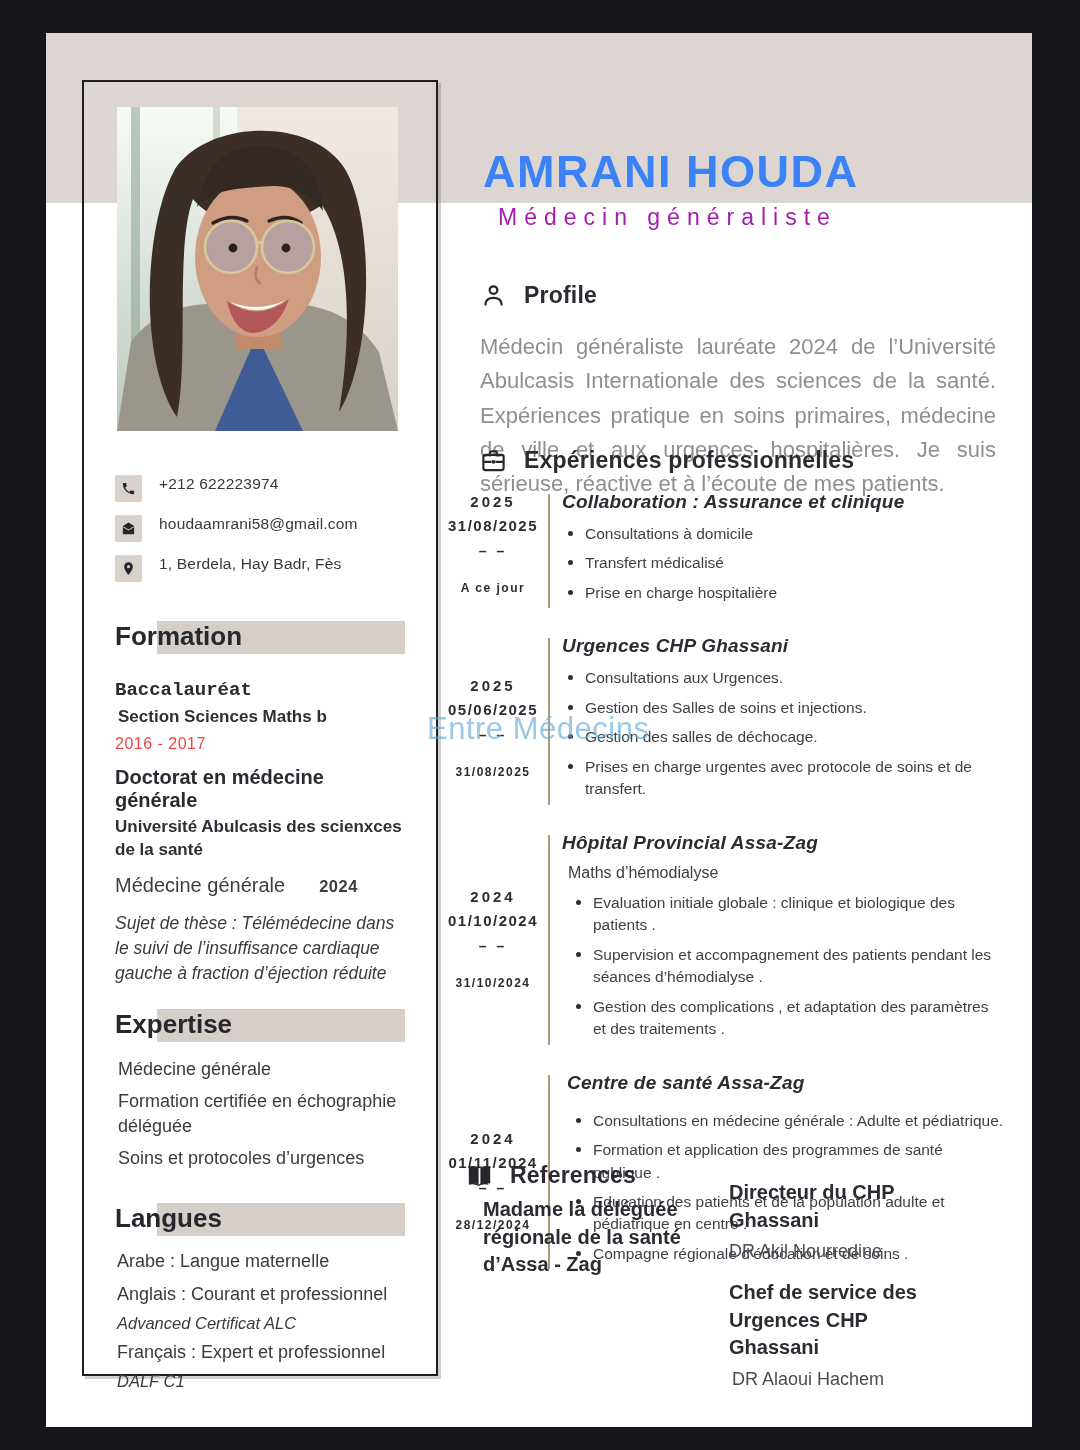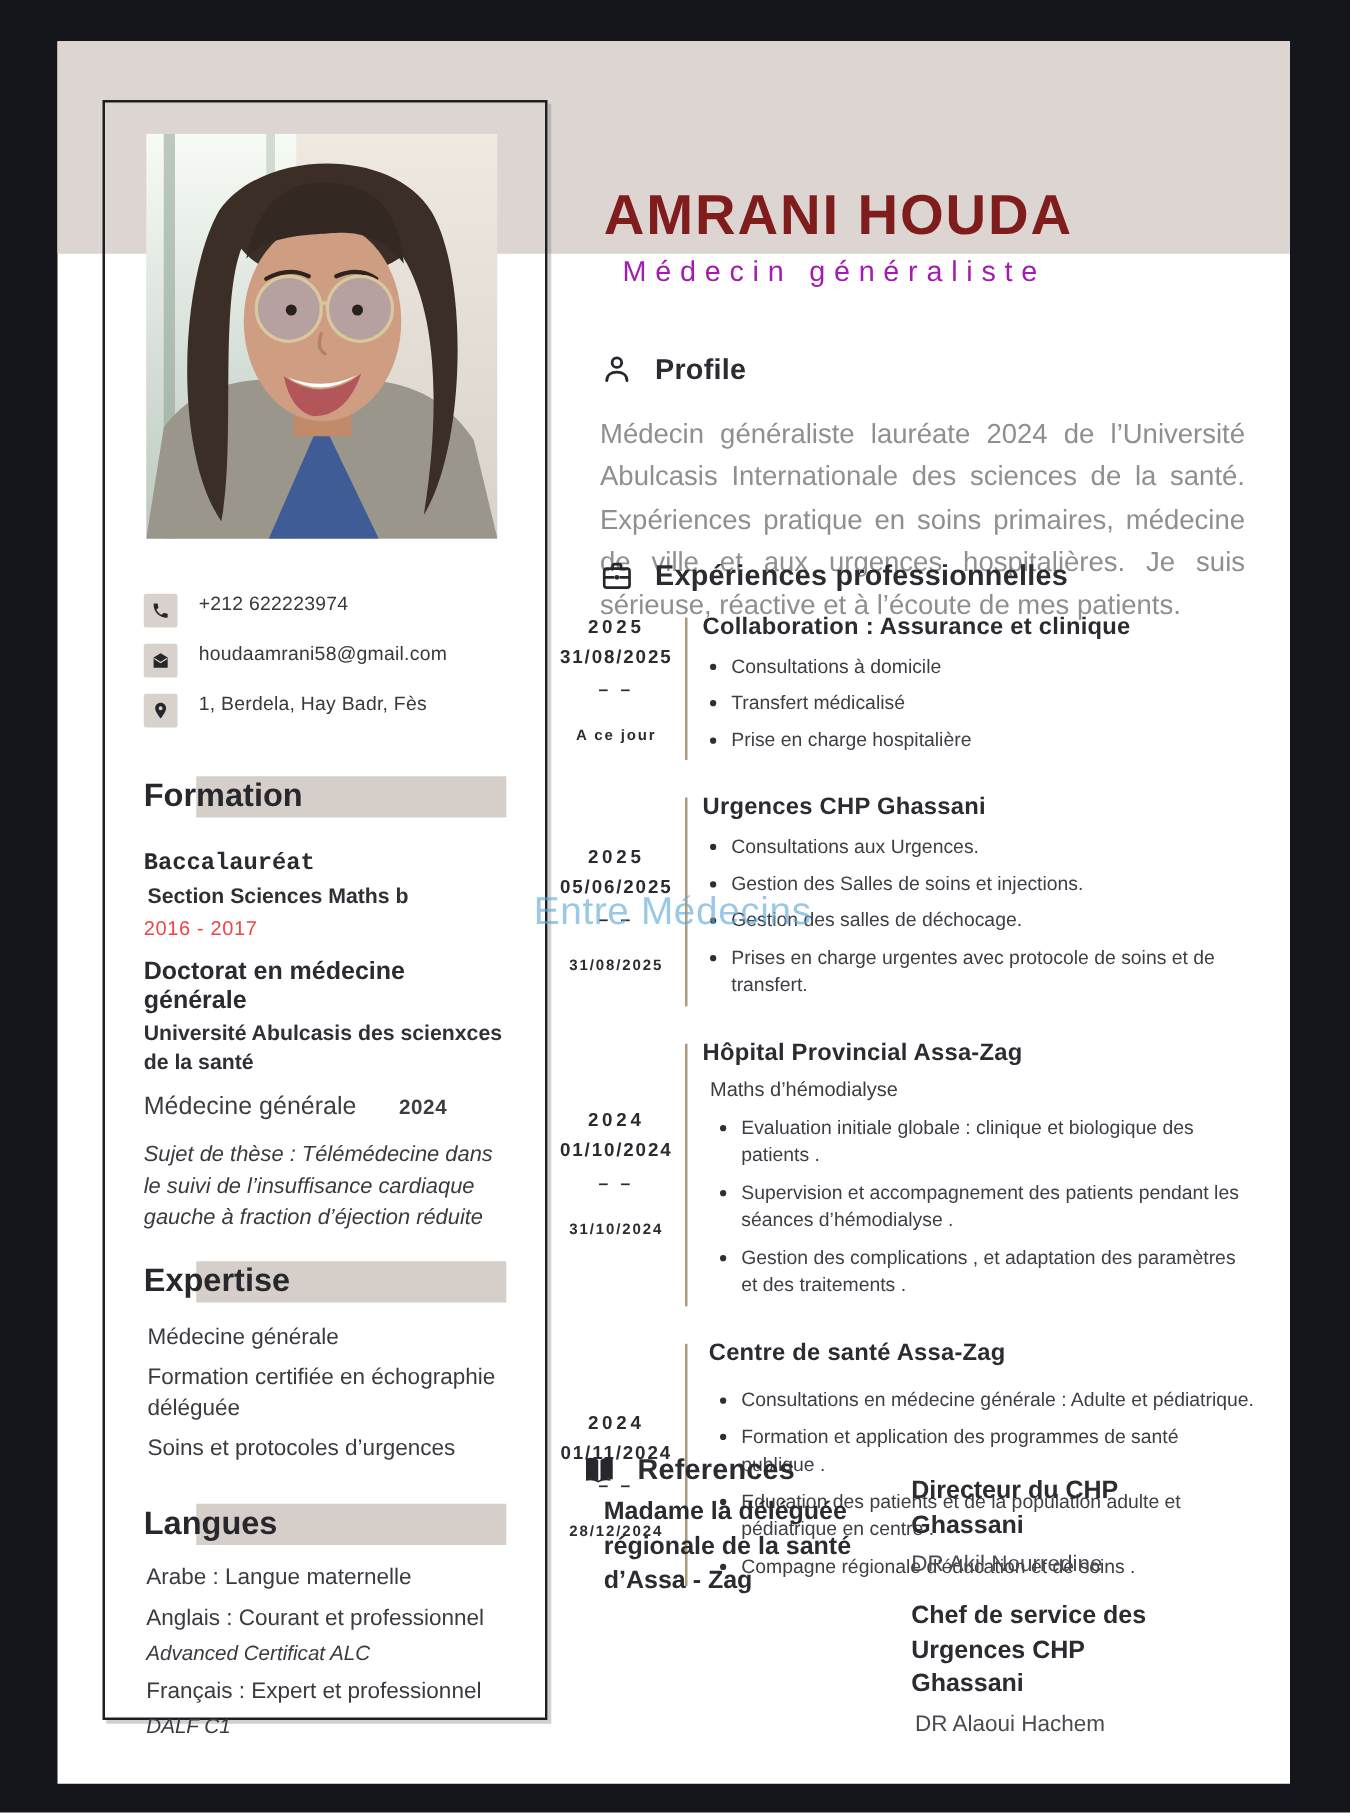--- a/index.html
+++ b/index.html
@@ -56,21 +56,21 @@
   .x-head { margin-top:24px; }
   .x-list { margin-top:14px; display:flex; flex-direction:column; gap:7px; }
   .x-item { font-size:18px; color:#3a3a40; line-height:1.38; padding-left:3px; }
   .l-head { margin-top:32px; }
   .lang-list { margin-top:14px; }
   .lang { font-size:18px; color:#3a3a40; margin-bottom:12px; padding-left:2px; }
   .lang-cert { font-size:16.5px; font-style:italic; color:#3a3a40; margin:-3px 0 9px; padding-left:2px; }
   
   .name {
     position:absolute; left:437px; top:113px;
-    font-size:45px; font-weight:800; letter-spacing:1.5px; color:#7f1d1d;
+    font-size:45px; font-weight:800; letter-spacing:1.5px; color:#3b82f6;
     white-space:nowrap;
     text-align:center;
   }
   .subtitle {
     position:absolute; left:452px; top:171px;
     font-size:23px; letter-spacing:7px; color:#a21caf; font-weight:400;
     white-space:nowrap;
   }
   .sec-head { display:flex; align-items:center; gap:17px; }
   .sec-head svg { width:27px; height:27px; flex:none; }
@@ -85,21 +85,21 @@
   .entries { margin-top:17px; }
   .entry { display:flex; }
   .entry + .entry { margin-top:24px; }
   .dates { width:92px; flex:none; text-align:center; color:#2b2b32; }
   .d-year { font-size:15px; font-weight:bold; letter-spacing:3px; }
   .d-date { font-size:15px; font-weight:bold; letter-spacing:1.5px; margin-top:7px; white-space:nowrap; }
   .d-dash { font-size:14px; font-weight:bold; letter-spacing:3px; margin-top:9px; }
   .d-end  { font-size:12px; font-weight:bold; letter-spacing:1.5px; margin-top:22px; white-space:nowrap; }
   .tline { width:2px; background:#b0997a; margin:3px 0 3px 9px; flex:none; }
   .e-body { flex:1; padding-left:12px; }
-  .e-title { font-size:19px; font-weight:bold; color:#2b2b32; letter-spacing:.2px; }
+  .e-title { font-size:19px; font-weight:bold; color:#2b2b32; letter-spacing:.2px;font-style:italic; }
   .e-sub { font-size:16px; color:#3c3c42; margin:10px 0 0 6px; }
   .blist { margin-top:10px; }
   .blist li { list-style:none; position:relative; padding-left:23px; margin-bottom:7px;
               font-size:15.5px; color:#3e3e45; line-height:1.45; }
   .blist li::before { content:''; position:absolute; left:6px; top:8px;
               width:5px; height:5px; border-radius:50%; background:#2e2e35; }
   .refs-head { position:absolute; left:420px; top:1129px; }
   .refs-left { position:absolute; left:437px; top:1163px; width:210px;
                font-size:20px; font-weight:bold; color:#2b2b32; line-height:1.38; }
   .refs-right { position:absolute; left:683px; top:1146px; width:205px; }

